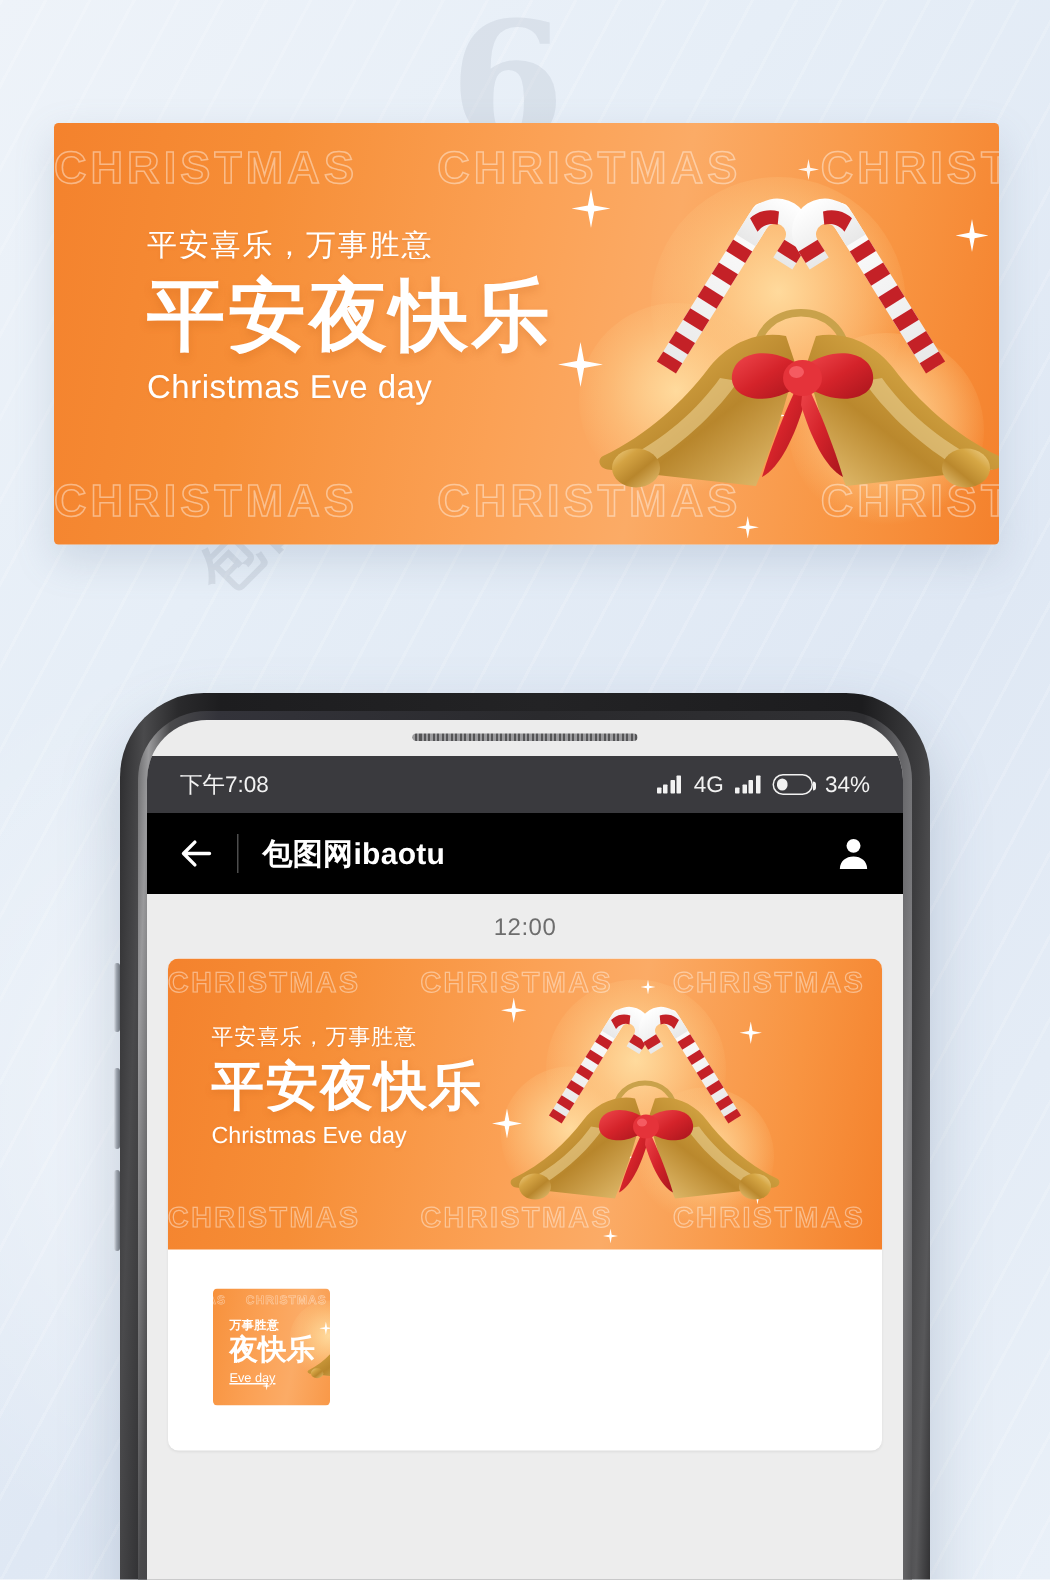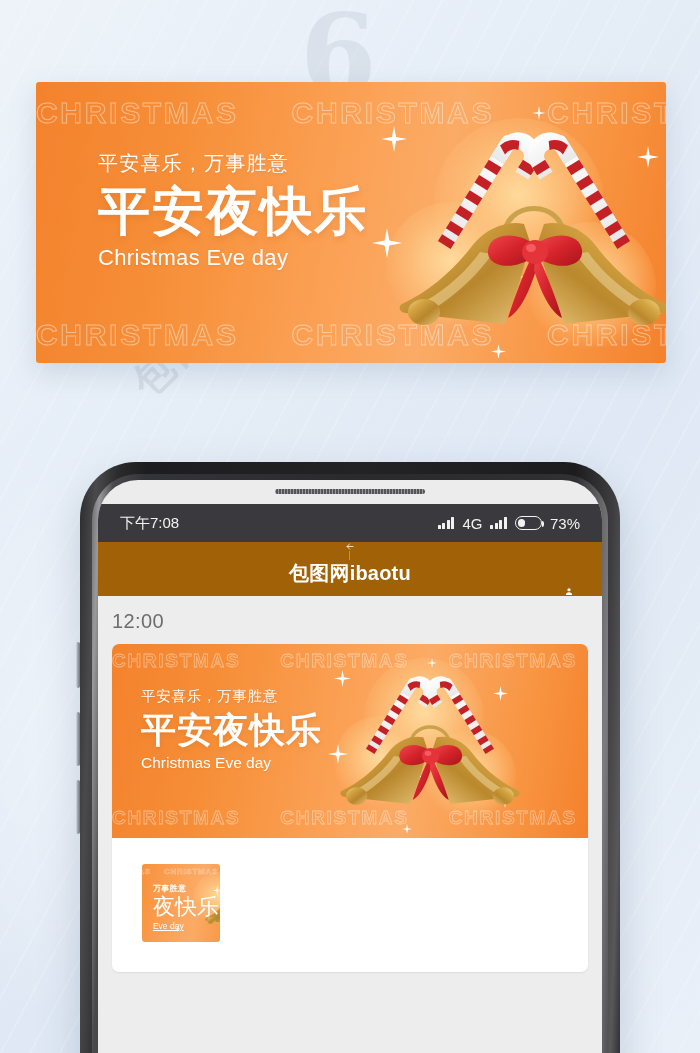--- a/index.html
+++ b/index.html
@@ -136,38 +136,37 @@
   }
   .battery::after {
     content: ""; position: absolute; right: -3.5px; top: 4px;
     width: 2.5px; height: 6px; background: #f2f2f2; border-radius: 0 2px 2px 0;
   }
   .battery .lvl { height: 100%; width: 34%; background: #f2f2f2; border-radius: 5px; }
 
   
   .app-bar {
     position: absolute; left: 0; right: 0; top: 62px; height: 54px;
-    background: #a16207;
+    background: #000000;
     display: flex; align-items: center; padding: 0 20px;
     color: #fff;
-    flex-direction: column;
   }
   .back-arrow { width: 26px; height: 26px; display:block; }
   .appbar-div { width: 1px; height: 26px; background: rgba(255,255,255,.30); margin: 0 16px 0 14px; }
   .app-title { font-size: 20px; font-weight: 700; letter-spacing: .01em; }
   .avatar-icon { margin-left: auto; width: 26px; height: 26px; display:block; }
 
   
   .chat {
     position: absolute; left: 0; right: 0; top: 116px; bottom: 0;
     background: #ededed;
     padding: 14px 14px 0 14px;
   }
   .chat-time {
-    color: #6d6d6d; font-size: 20px; letter-spacing: .02em;
+    text-align: center; color: #6d6d6d; font-size: 16px; letter-spacing: .02em;
     margin-bottom: 11px;
   }
   .msg-card {
     background: #fff; border-radius: 7px; overflow: hidden;
     box-shadow: 0 1px 2px rgba(0,0,0,.07);
   }
   #chatbanner { width: 100%; height: 194px; }
   #chatbanner .texts { position: absolute; left: 29px; top: 43px; }
   #chatbanner .sub-top { color:#fff; font-size: 14.5px; letter-spacing:.05em; font-weight:500; text-shadow:0 1px 2px rgba(190,90,20,.18);}
   #chatbanner .headline { color:#fff; font-size: 35px; font-weight: 900; letter-spacing:.035em; margin-top:5px; line-height:1.08; text-shadow:0 2px 5px rgba(185,85,20,.22);}
@@ -177,21 +176,21 @@
     padding: 26px 20px 30px 30px;
   }
   .msg-title { font-size: 21px; color: #2b2b2b; font-weight: 600; letter-spacing: .01em; }
   .msg-thumb {
     width: 78px; height: 78px; border-radius: 3px; overflow: hidden; flex: none;
     position: relative;
   }
   #thumbbanner { width: 200%; height: 100%; position: absolute; left: -58%; top: 0; }
   #thumbbanner .texts { position:absolute; left: 36%; top: 24%; }
   #thumbbanner .sub-top { color:#fff; font-size: 8px; font-weight:600; letter-spacing:.04em;}
-  #thumbbanner .headline { color:#fff; font-size: 22px; font-weight:400; margin-top:2px; line-height:1;}
+  #thumbbanner .headline { color:#fff; font-size: 19px; font-weight:700; margin-top:2px; line-height:1;}
   #thumbbanner .sub-en { color:#fff; font-size: 8.5px; margin-top:3px;text-decoration:underline;}
 
   
   .wm-diag {
     position: absolute; color: rgba(140,150,165,.20);
     font-size: 40px; font-weight: 800; transform: rotate(-45deg);
     transform-origin: left top; white-space: nowrap;
     letter-spacing: .12em; pointer-events: none; user-select: none;
   }
   .wm-6 {
@@ -345,21 +344,21 @@
         <span>4G</span>
         <span class="sig">
             <i></i>
             <i></i>
             <i></i>
             <i></i>
           </span>
         <span class="battery">
             <span class="lvl" style="width: 34%;"></span>
           </span>
-        <span>73%</span>
+        <span>34%</span>
       </span>
     </div>
 
     <div class="app-bar">
       <svg class="back-arrow" viewBox="0 0 24 24">
         <path d="M20 12H5M11 5l-7 7 7 7" fill="none" stroke="#fff" stroke-width="2.1" stroke-linecap="round" stroke-linejoin="round"></path>
       </svg>
       <span class="appbar-div"></span>
       <span class="app-title">包图网ibaotu</span>
       <svg class="avatar-icon" viewBox="0 0 24 24">

